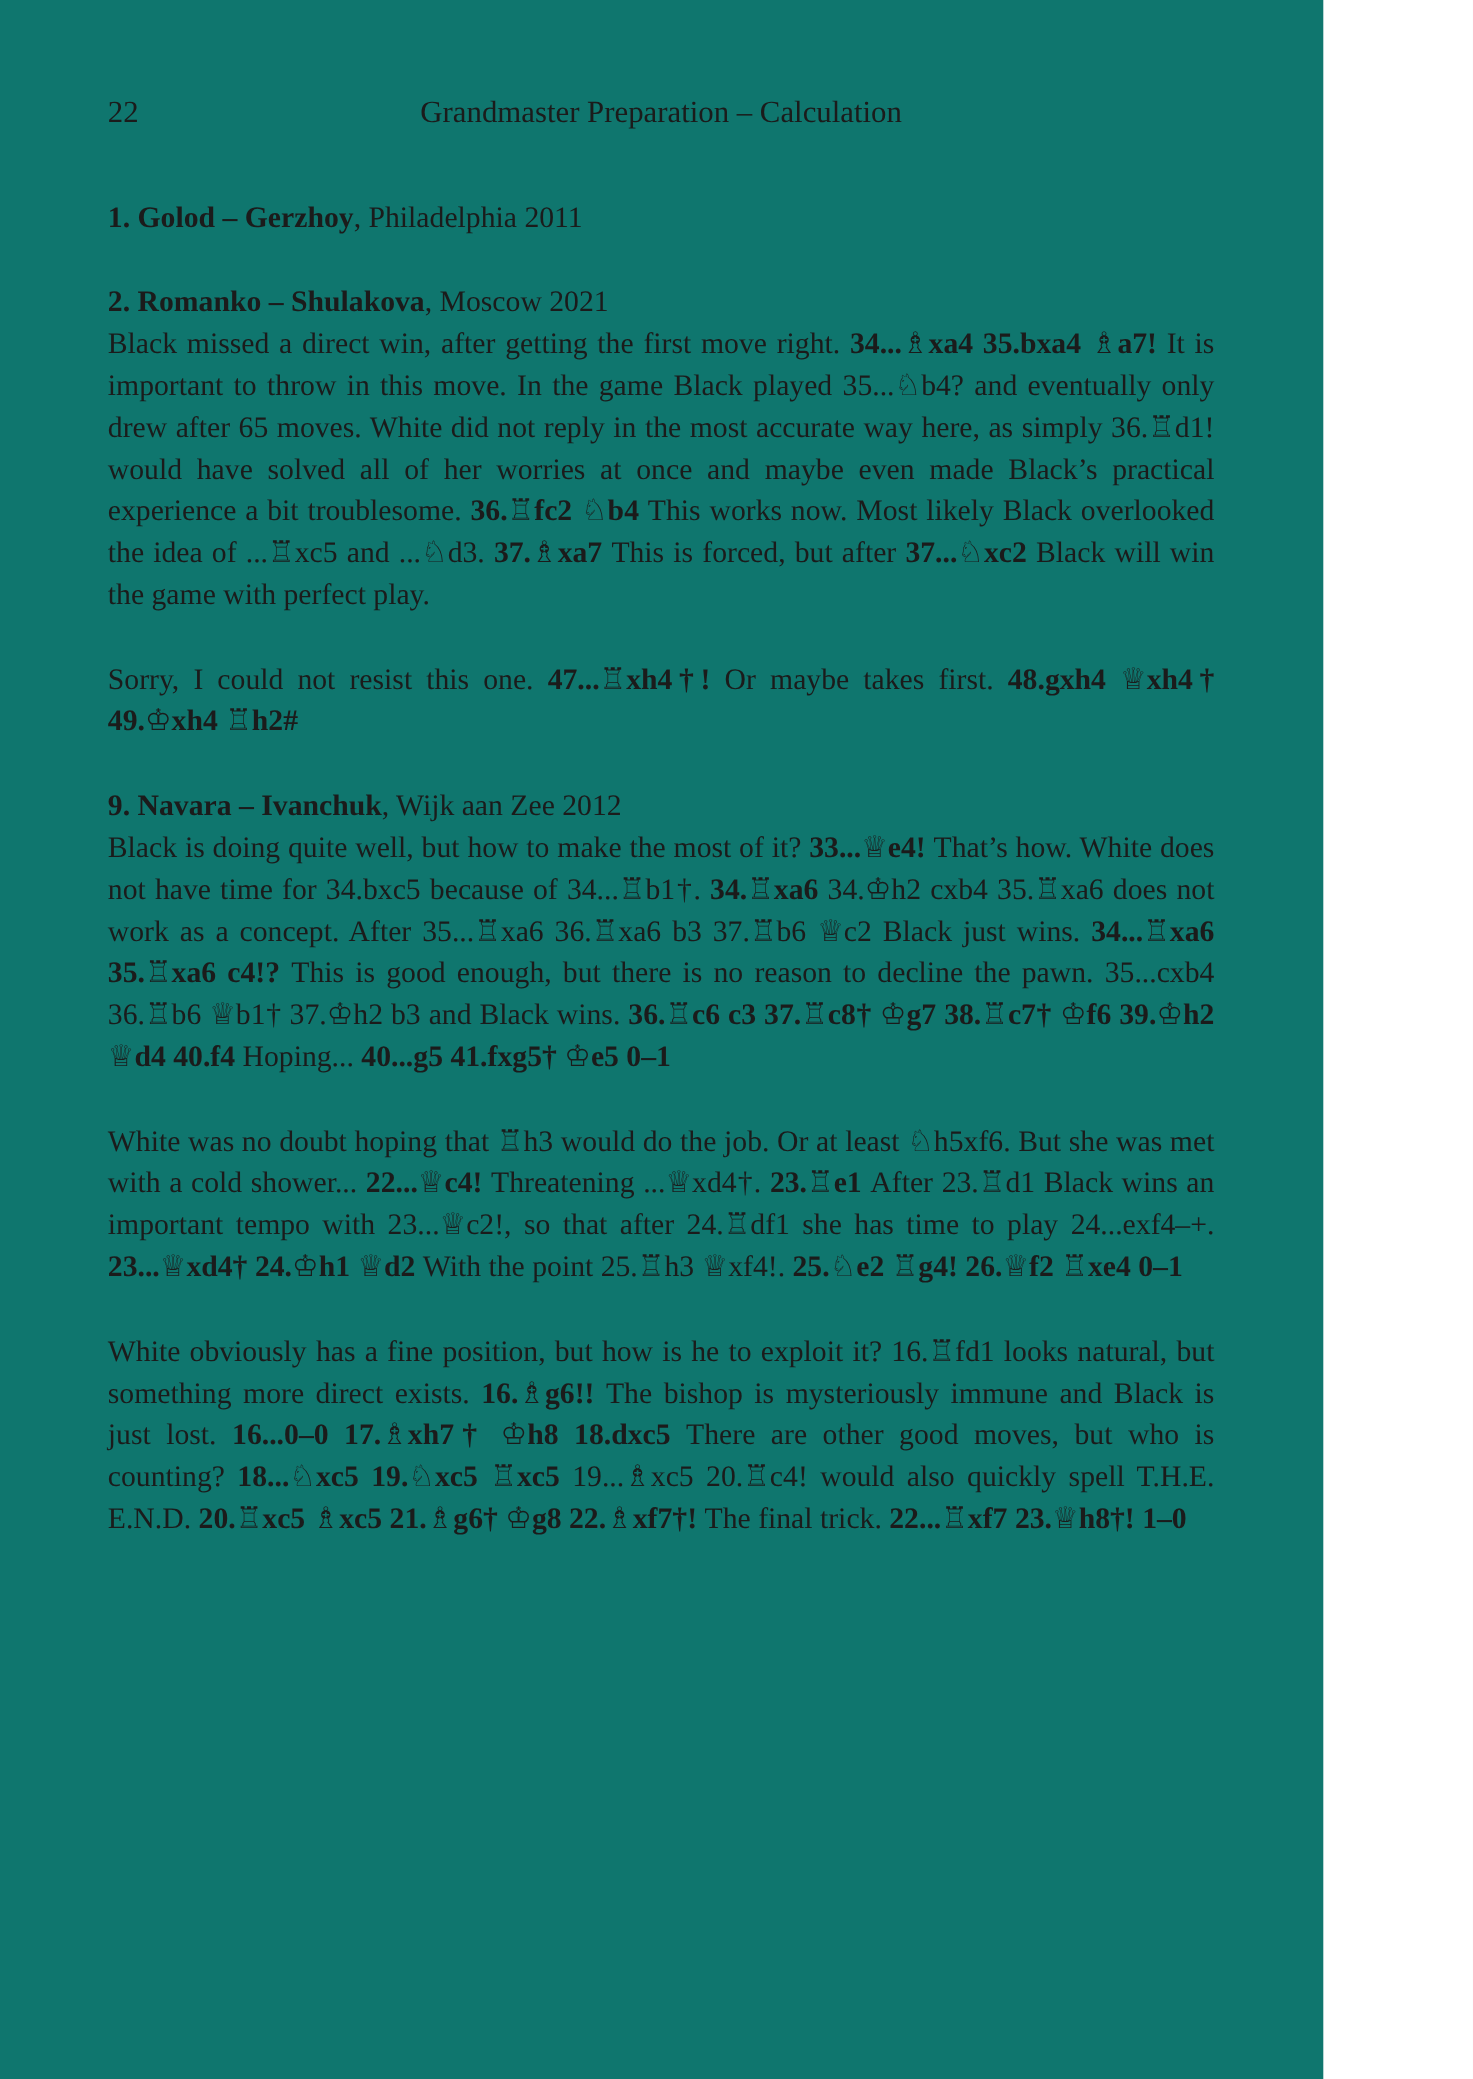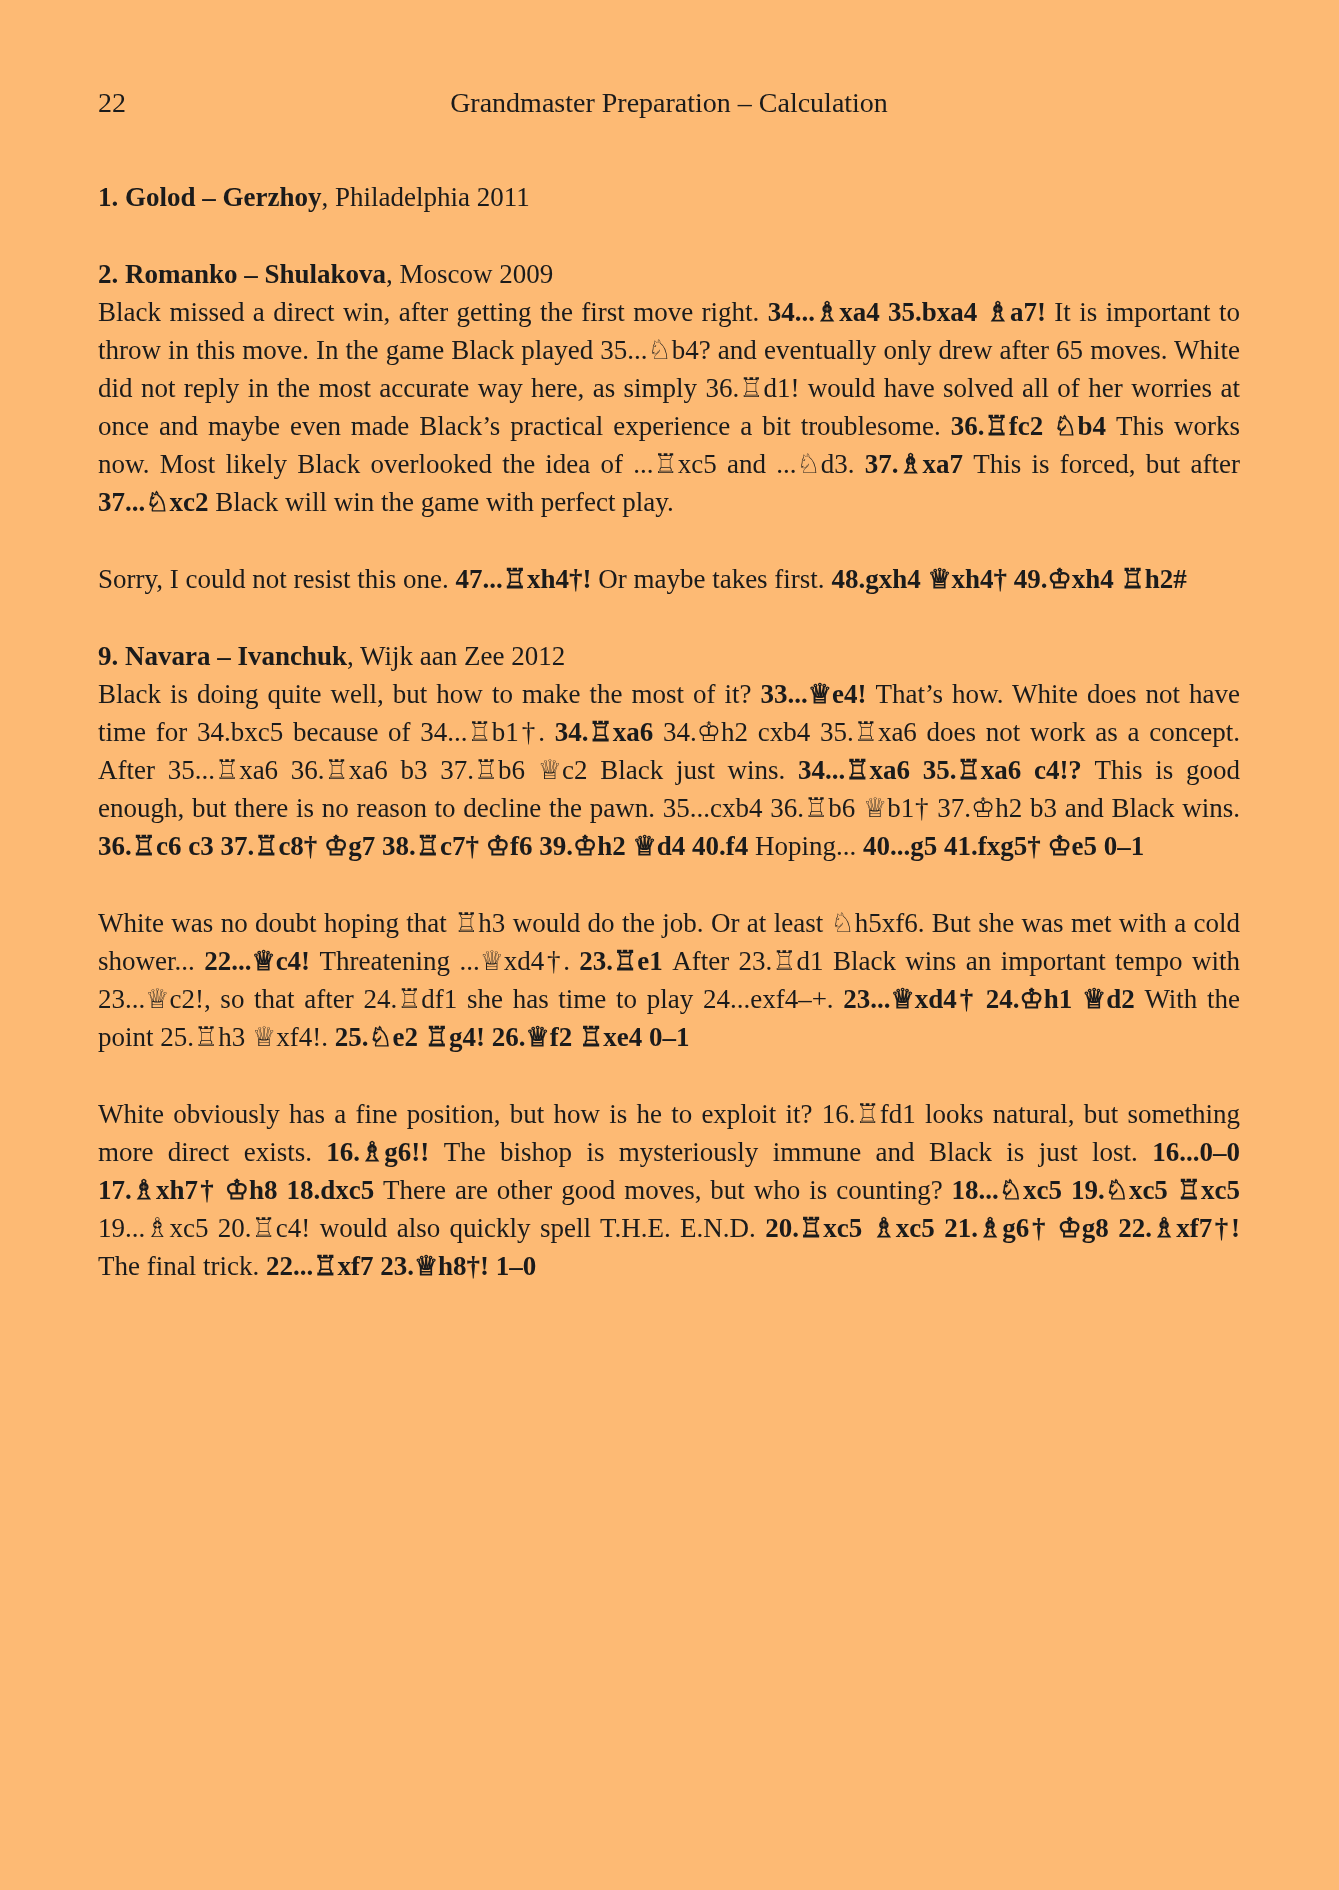--- a/index.html
+++ b/index.html
@@ -9,24 +9,24 @@
   }
   body {
     width: 1339px;
     height: 1890px;
     font-family: "Liberation Serif", "DejaVu Serif", "DejaVu Sans", serif;
     color: #1b1b1b;
     -webkit-font-smoothing: antialiased;
   }
   .page {
     box-sizing: border-box;
-    width: 1339px;
+    width: 1203px;
     height: 1890px;
     padding: 84px 99px 0 98px;
-    background: #fdba74;
+    background: #0f766e;
     overflow: hidden;
   }
   .running-header {
     position: relative;
     height: 38px;
     font-size: 28px;
     line-height: 38px;
     margin-bottom: 56px;
   }
   .page-number {
@@ -34,21 +34,20 @@
     left: 0;
     top: 0;
   }
   .running-title {
     display: block;
     text-align: center;
     font-family: Liberation Serif, serif;
   }
   .exercise {
     margin: 0 0 39px 0;
-    font-family: Liberation Serif, serif;
   }
   .exercise p {
     margin: 0;
     font-size: 27px;
     line-height: 38px;
   }
   .exercise .heading b {
     font-weight: bold;
   }
   .exercise .body {
@@ -65,21 +64,21 @@
 <div class="page">
   <div class="running-header">
     <span class="page-number">22</span>
     <span class="running-title">Grandmaster Preparation – Calculation</span>
   </div>
   <main id="sections">
       <section class="exercise">
         <p class="heading"><b>1. Golod – Gerzhoy</b><span>, Philadelphia 2011</span></p>
       </section>
       <section class="exercise">
-        <p class="heading"><b>2. Romanko – Shulakova</b><span>, Moscow 2009</span></p>
+        <p class="heading"><b>2. Romanko – Shulakova</b><span>, Moscow 2021</span></p>
         <p class="body"><span class="txt">Black missed a direct win, after getting the first move right. </span><span class="mv">34...♗xa4 35.bxa4 ♗a7! </span><span class="txt">It is important to throw in this move. In the game Black played 35...♘b4? and eventually only drew after 65 moves. White did not reply in the most accurate way here, as simply 36.♖d1! would have solved all of her worries at once and maybe even made Black’s practical experience a bit troublesome. </span><span class="mv">36.♖fc2 ♘b4 </span><span class="txt">This works now. Most likely Black overlooked the idea of ...♖xc5 and ...♘d3. </span><span class="mv">37.♗xa7 </span><span class="txt">This is forced, but after </span><span class="mv">37...♘xc2 </span><span class="txt">Black will win the game with perfect play.</span></p>
       </section>
       <section class="exercise">
         <p class="body"><span class="txt">Sorry, I could not resist this one. </span><span class="mv">47...♖xh4†! </span><span class="txt">Or maybe takes first. </span><span class="mv">48.gxh4 ♕xh4† 49.♔xh4 ♖h2#</span></p>
       </section>
       <section class="exercise">
         <p class="heading"><b>9. Navara – Ivanchuk</b><span>, Wijk aan Zee 2012</span></p>
         <p class="body"><span class="txt">Black is doing quite well, but how to make the most of it? </span><span class="mv">33...♕e4! </span><span class="txt">That’s how. White does not have time for 34.bxc5 because of 34...♖b1†. </span><span class="mv">34.♖xa6 </span><span class="txt">34.♔h2 cxb4 35.♖xa6 does not work as a concept. After 35...♖xa6 36.♖xa6 b3 37.♖b6 ♕c2 Black just wins. </span><span class="mv">34...♖xa6 35.♖xa6 c4!? </span><span class="txt">This is good enough, but there is no reason to decline the pawn. 35...cxb4 36.♖b6 ♕b1† 37.♔h2 b3 and Black wins. </span><span class="mv">36.♖c6 c3 37.♖c8† ♔g7 38.♖c7† ♔f6 39.♔h2 ♕d4 40.f4 </span><span class="txt">Hoping... </span><span class="mv">40...g5 41.fxg5† ♔e5 0–1</span></p>
       </section>
       <section class="exercise">

